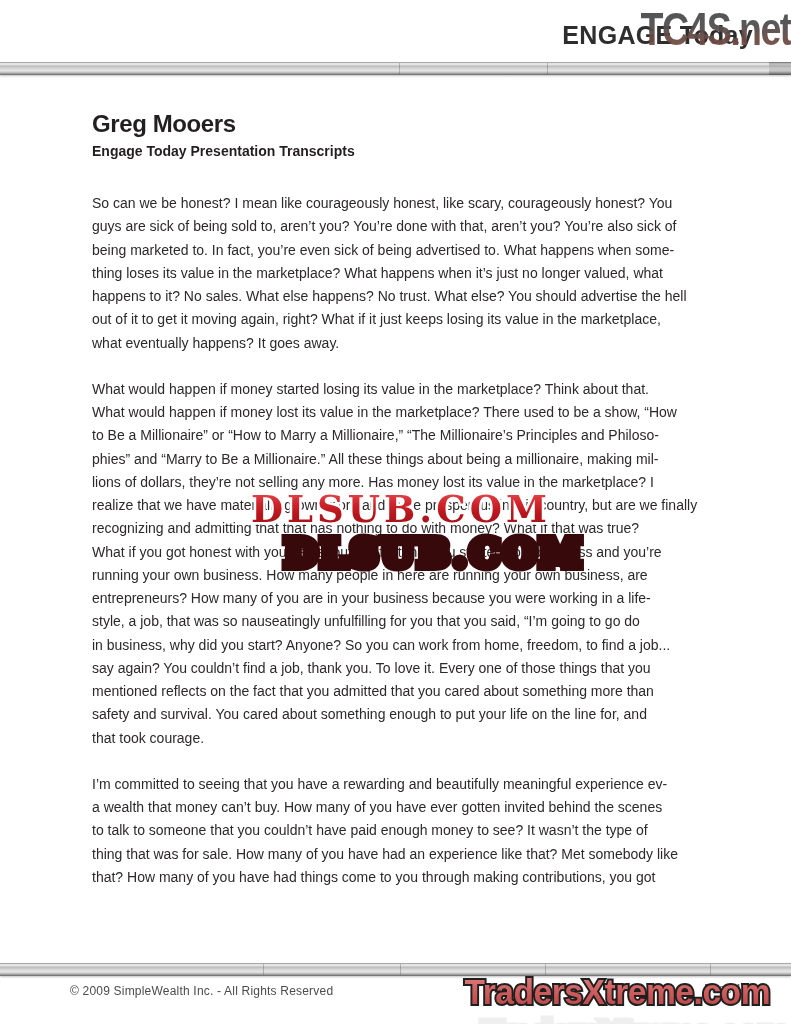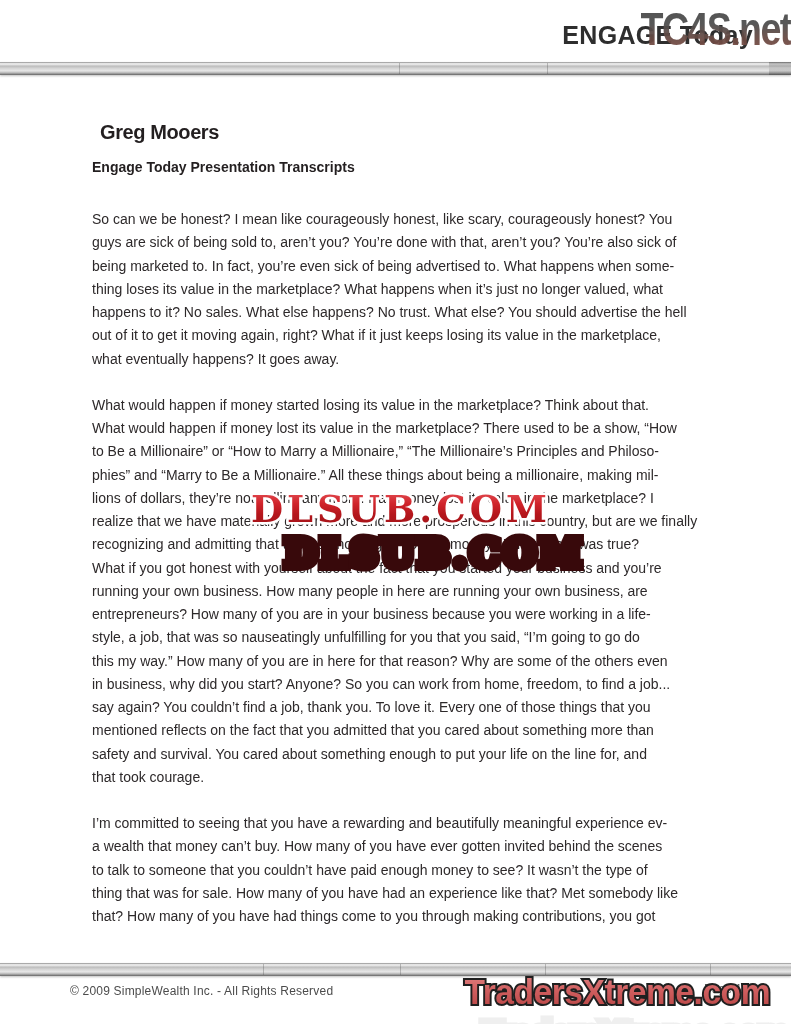--- a/index.html
+++ b/index.html
@@ -33,21 +33,21 @@
     position:absolute;top:1px;right:0;z-index:3;
     font-size:47px;font-weight:bold;letter-spacing:-2px;white-space:pre;
     transform:scaleX(.80);transform-origin:right top;
     background:linear-gradient(180deg,#474747 0%, #4e4e4e 42%, #6b4a43 70%, #84514a 100%);
     -webkit-background-clip:text;background-clip:text;color:transparent;
     opacity:.94;
   }
 
   
   .content{position:absolute;left:92px;top:108px;width:640px;}
-  .doc-title{margin:8px;font-size:20px;line-height:32px;font-weight:bold;
+  .doc-title{margin:0;font-size:24px;line-height:32px;font-weight:bold;
     color:#231f20;letter-spacing:-.4px;}
   .doc-subtitle{margin:0;font-size:14px;line-height:22px;font-weight:bold;color:#231f20;}
   .paragraphs{margin-top:30px;}
   .para + .para{margin-top:23px;}
   .line{line-height:23.25px;font-size:14px;white-space:pre;color:#2d292a;}
 
   
   .stacked{position:relative;display:inline-block;white-space:pre;}
   .stacked .layer{position:absolute;left:0;top:0;}
   .stacked .base{position:relative;}
@@ -112,21 +112,20 @@
         <div class="line">What would happen if money lost its value in the marketplace? There used to be a show, “How</div>
         <div class="line">to Be a Millionaire” or “How to Marry a Millionaire,” “The Millionaire’s Principles and Philoso-</div>
         <div class="line">phies” and “Marry to Be a Millionaire.” All these things about being a millionaire, making mil-</div>
         <div class="line">lions of dollars, they’re not selling any more. Has money lost its value in the marketplace? I</div>
         <div class="line">realize that we have materially grown more and more prosperous in this country, but are we finally</div>
         <div class="line">recognizing and admitting that that has nothing to do with money? What if that was true?</div>
         <div class="line">What if you got honest with yourself about the fact that you started your business and you’re</div>
         <div class="line">running your own business. How many people in here are running your own business, are</div>
         <div class="line">entrepreneurs? How many of you are in your business because you were working in a life-</div>
         <div class="line">style, a job, that was so nauseatingly unfulfilling for you that you said, “I’m going to go do</div>
-        <div class="line">this my way.” How many of you are in here for that reason? Why are some of the others even</div>
         <div class="line">in business, why did you start? Anyone? So you can work from home, freedom, to find a job...</div>
         <div class="line">say again? You couldn’t find a job, thank you. To love it. Every one of those things that you</div>
         <div class="line">mentioned reflects on the fact that you admitted that you cared about something more than</div>
         <div class="line">safety and survival. You cared about something enough to put your life on the line for, and</div>
         <div class="line">that took courage.</div>
       </div>
       <div class="para">
         <div class="line">I’m committed to seeing that you have a rewarding and beautifully meaningful experience ev-</div>
         <div class="line">a wealth that money can’t buy. How many of you have ever gotten invited behind the scenes</div>
         <div class="line">to talk to someone that you couldn’t have paid enough money to see? It wasn’t the type of</div>

